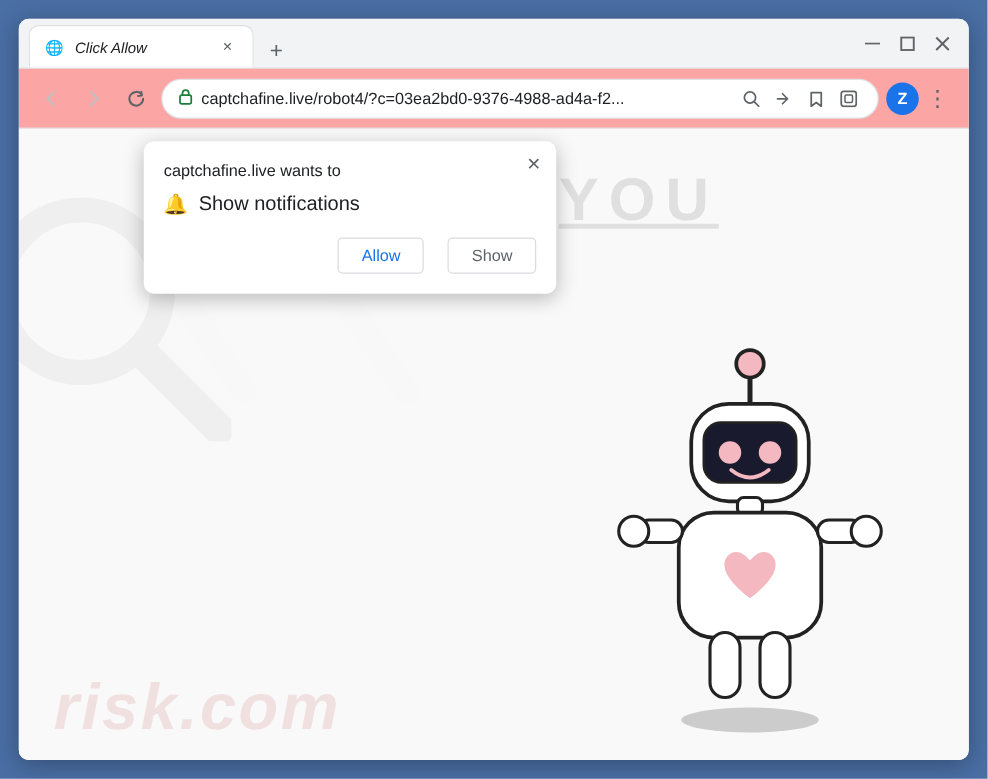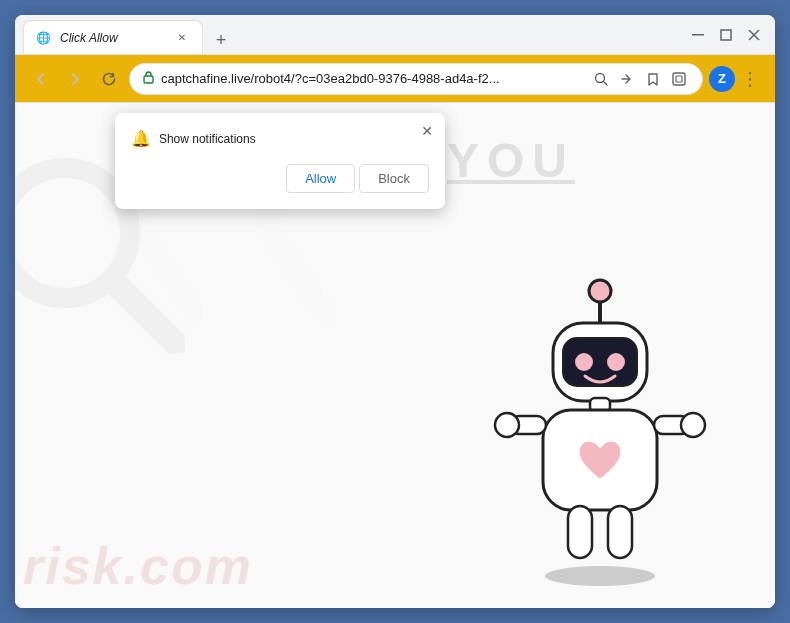--- a/index.html
+++ b/index.html
@@ -103,21 +103,21 @@
       display: flex;
       align-items: center;
       justify-content: center;
       cursor: pointer;
       color: #5f6368;
       font-size: 14px;
       border-radius: 4px;
     }
     
     .address-bar {
-      background: #eab308;
+      background: #fca5a5;
       height: 48px;
       display: flex;
       align-items: center;
       padding: 0 12px;
       gap: 6px;
       border-bottom: 1px solid #e0e0e0;
     }
     .nav-btn {
       width: 28px;
       height: 28px;
@@ -259,26 +259,26 @@
       display: flex;
       align-items: center;
       gap: 8px;
       margin-bottom: 16px;
     }
     .bell-icon {
       font-size: 16px;
       color: #202124;
     }
     .permission-text {
-      font-size: 12px;
+      font-size: 16px;
       color: #202124;
     }
     .popup-buttons {
       display: flex;
-      gap: 4px;
+      gap: 19px;
       justify-content: flex-end;
     }
     .btn-allow {
       padding: 6px 18px;
       background: transparent;
       border: 1px solid #dadce0;
       border-radius: 4px;
       font-size: 13px;
       color: #1a73e8;
       cursor: pointer;
@@ -434,21 +434,21 @@
         </svg>
       </div>
       <div class="arrow-bg-right">
         <svg width="100" height="200" viewBox="0 0 100 200" opacity="0.15">
           <path d="M80 10 L20 100 L80 190" fill="none" stroke="#aaa" stroke-width="20" stroke-linecap="round" stroke-linejoin="round"></path>
         </svg>
       </div>
 
       <div class="you-text">YOU</div>
 
-      <div style="position:absolute;bottom:12px;left:8px;font-size:52px;font-weight:900;color:rgba(220,160,160,0.28);letter-spacing:2px;font-style:italic;">risk.com</div>
+      <div style="position:absolute;bottom:12px;left:28px;font-size:52px;font-weight:900;color:rgba(220,160,160,0.28);letter-spacing:2px;font-style:italic;">risk.com</div>
 
       <div class="robot-area">
         <svg viewBox="0 0 230 320" xmlns="http://www.w3.org/2000/svg">
 
           <ellipse cx="115" cy="308" rx="55" ry="10" fill="rgba(0,0,0,0.18)"></ellipse>
 
           <line x1="115" y1="30" x2="115" y2="58" stroke="#222" stroke-width="4" stroke-linecap="round"></line>
           <circle cx="115" cy="23" r="11" fill="#f4b8c0" stroke="#222" stroke-width="3"></circle>
 
           <rect x="68" y="55" width="94" height="78" rx="30" fill="white" stroke="#222" stroke-width="3"></rect>
@@ -473,25 +473,26 @@
           <circle cx="208" cy="157" r="12" fill="white" stroke="#222" stroke-width="2.5"></circle>
 
           <rect x="83" y="238" width="24" height="52" rx="12" fill="white" stroke="#222" stroke-width="2.5"></rect>
 
           <rect x="123" y="238" width="24" height="52" rx="12" fill="white" stroke="#222" stroke-width="2.5"></rect>
         </svg>
       </div>
 
       <div class="notification-popup">
         <span class="popup-close">✕</span>
+        <div class="popup-title">captchafine.live wants to</div>
         <div class="popup-permission">
           <span class="bell-icon">🔔</span>
           <span class="permission-text">Show notifications</span>
         </div>
         <div class="popup-buttons">
           <button class="btn-allow">Allow</button>
-          <button class="btn-block">Block</button>
+          <button class="btn-block">Show</button>
         </div>
       </div>
 
     </div>
   </div>
 </div>
 
 </body></html>

